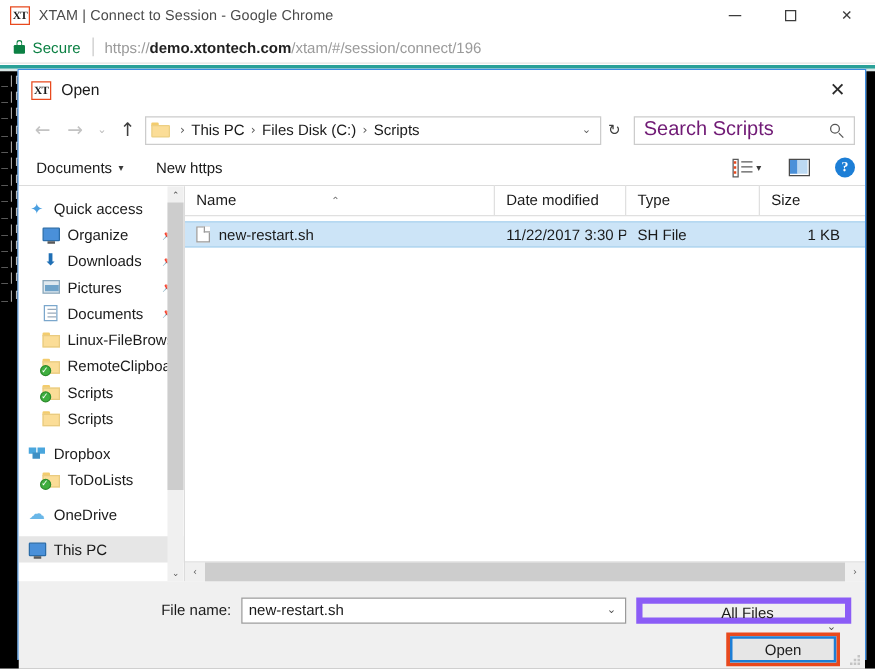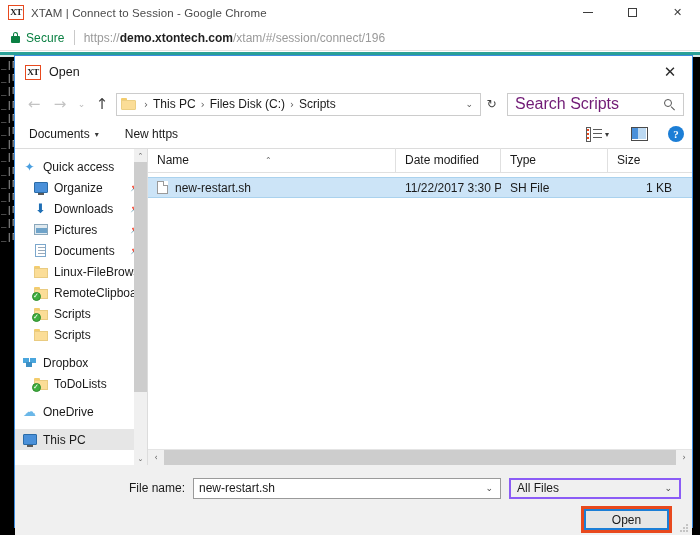--- a/index.html
+++ b/index.html
@@ -422,24 +422,25 @@
     width: 308px; height: 21px;
     background: #fff; border: 1px solid #9a9a9a;
     display: flex; align-items: center;
     font-size: 12px; color: #1a1a1a;
     padding-left: 5px;
   }
   .fn-input .cv { flex:1 1 auto; }
   .fn-input .cr { font-size:9px; color:#4a4a4a; margin-right:7px; font-family:"DejaVu Sans", sans-serif;}
   .type-select {
     width: 172px; height: 21px; margin-left: 8px;
-    background: #f0f0f0; border: 2px solid #8b5cf6;
+    background: #f0f0f0; border: 5px solid #8b5cf6;
     display: flex; align-items: center;
     font-size: 12px; color: #1a1a1a;
     padding-left: 6px;
+    flex-direction: column;
   }
   .type-select .cr { margin-left:auto; font-size:9px; color:#4a4a4a; margin-right:7px; font-family:"DejaVu Sans", sans-serif;}
 
   .btn-row {
     position: absolute; right: 11px; top: 41px;
     display: flex; align-items: center; gap: 0;
   }
   .open-wrap {
     border: 3px solid #e8491e;
     padding: 0;

